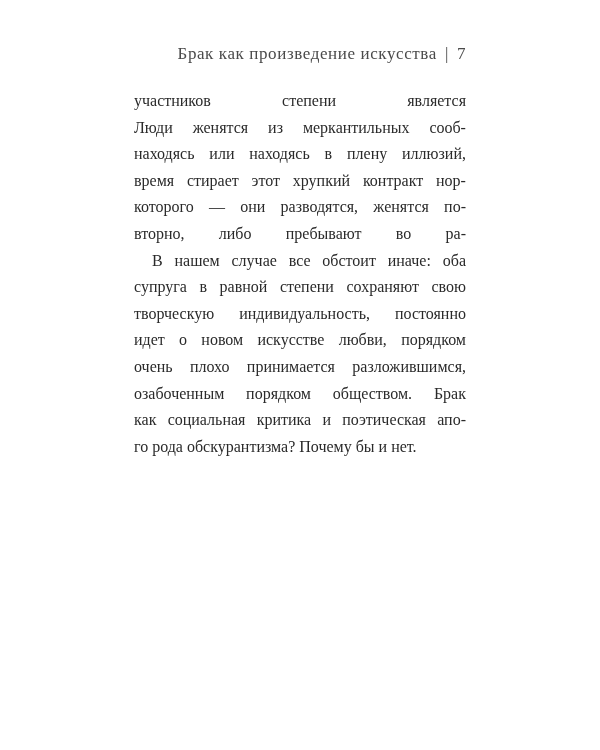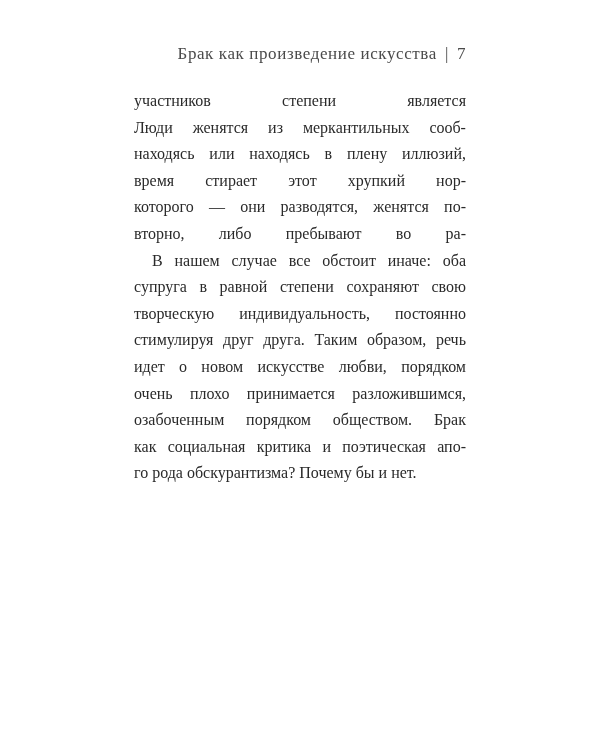--- a/index.html
+++ b/index.html
@@ -56,20 +56,21 @@
             <span>плену</span>
             <span>иллюзий,</span>
           </span>
         </span>
       <span class="line">
           <span class="line-inner">
             <span>время</span>
             <span>стирает</span>
             <span>этот</span>
             <span>хрупкий</span>
+            <span>контракт</span>
             <span>нор-</span>
           </span>
         </span>
       <span class="line">
           <span class="line-inner">
             <span>которого</span>
             <span>—</span>
             <span>они</span>
             <span>разводятся,</span>
             <span>женятся</span>
@@ -110,30 +111,20 @@
         </span>
       <span class="line">
           <span class="line-inner">
             <span>творческую</span>
             <span>индивидуальность,</span>
             <span>постоянно</span>
           </span>
         </span>
       <span class="line">
           <span class="line-inner">
-            <span>стимулируя</span>
-            <span>друг</span>
-            <span>друга.</span>
-            <span>Таким</span>
-            <span>образом,</span>
-            <span>речь</span>
-          </span>
-        </span>
-      <span class="line">
-          <span class="line-inner">
             <span>идет</span>
             <span>о</span>
             <span>новом</span>
             <span>искусстве</span>
             <span>любви,</span>
             <span>порядком</span>
           </span>
         </span>
       <span class="line">
           <span class="line-inner">

